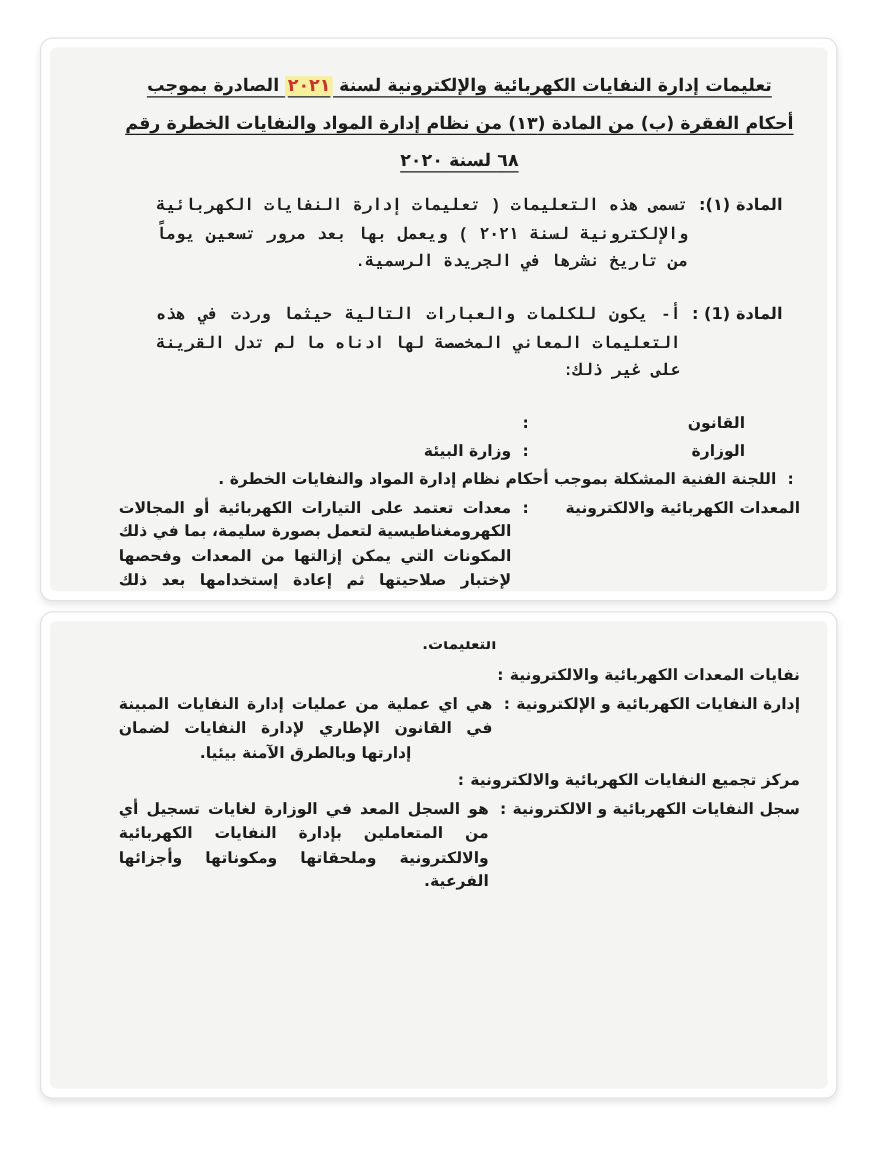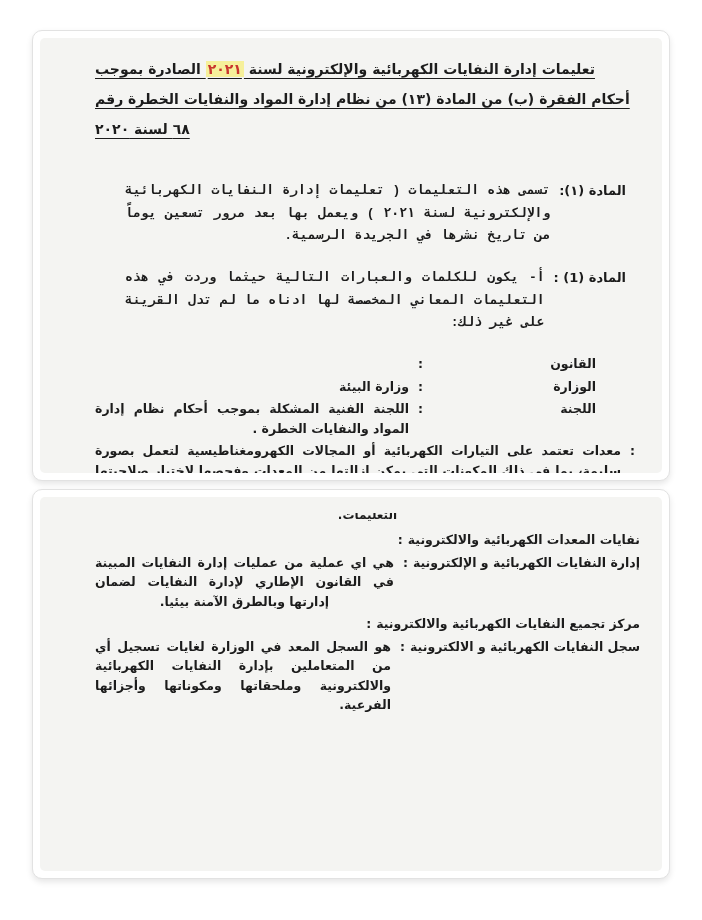--- a/index.html
+++ b/index.html
@@ -26,25 +26,25 @@
     background: #f4f4f2;
     border-radius: 5px;
     margin: 7px;
     height: calc(100% - 14px);
     padding: 16px 22px 10px 55px;
     overflow: hidden;
     font-weight: bold;
   }
   
   .doc-title {
-    text-align: left;
+    text-align: center;
     font-size: 14px;
     line-height: 2.15;
     font-weight: bold;
-    margin-bottom: 36px;
+    margin-bottom: 10px;
   }
   .doc-title .u { text-decoration: underline; text-underline-offset: 4px; }
   .hl {
     background: #f6f09a;
     color: #c9352e;
     padding: 0 2px;
   }
   
   .article { display: flex; gap: 9px; margin: 0 14px 20px 30px; font-size: 13px; line-height: 1.72; }
   .article-label { flex: 0 0 auto; white-space: nowrap; }
@@ -97,25 +97,25 @@
       <div class="def-row">
         <div class="term">القانون</div>
         <div class="colon">:</div>
       </div>
       <div class="def-row">
         <div class="term">الوزارة</div>
         <div class="colon">:</div>
         <div class="def">وزارة البيئة</div>
       </div>
       <div class="def-row">
-        <div class="term">اللجنة</div>
         <div class="colon">:</div>
         <div class="def">اللجنة الفنية المشكلة بموجب أحكام نظام إدارة المواد والنفايات الخطرة .</div>
       </div>
       <div class="def-row">
+        <div class="term">المعدات الكهربائية والالكترونية</div>
         <div class="colon">:</div>
         <div class="def">معدات تعتمد على التيارات الكهربائية أو المجالات الكهرومغناطيسية لتعمل بصورة سليمة، بما في ذلك المكونات التي يمكن إزالتها من المعدات وفحصها لإختبار صلاحيتها ثم إعادة إستخدامها بعد ذلك استخداما مباشرا أو بعد إصلاحها وتجديدها والمبينة في الملحق رقم(١) المرفق بهذه التعليمات.</div>
       </div>
     </div>
 
   </div>
 </div>
 
 <div class="page-card" id="card-2">
   <div class="scan p2">

